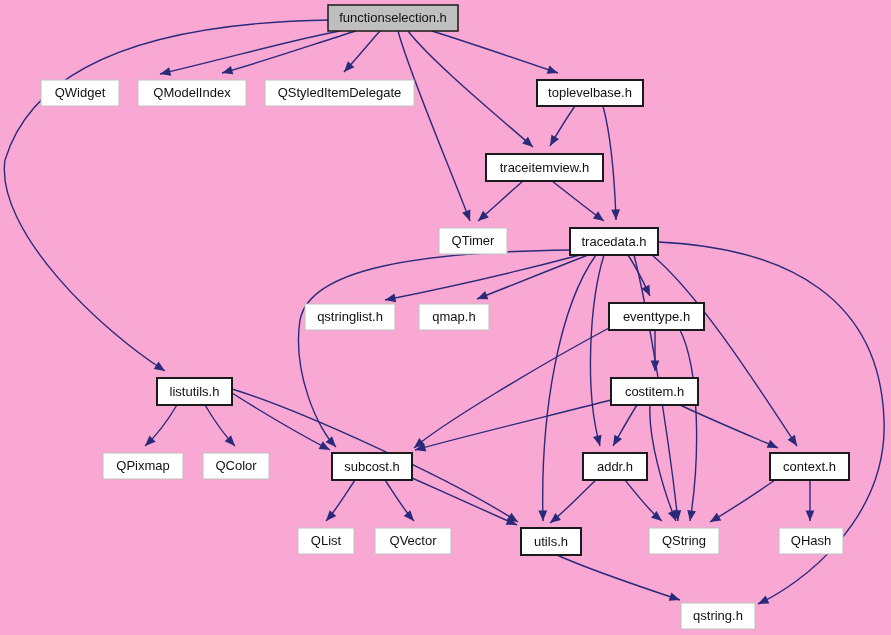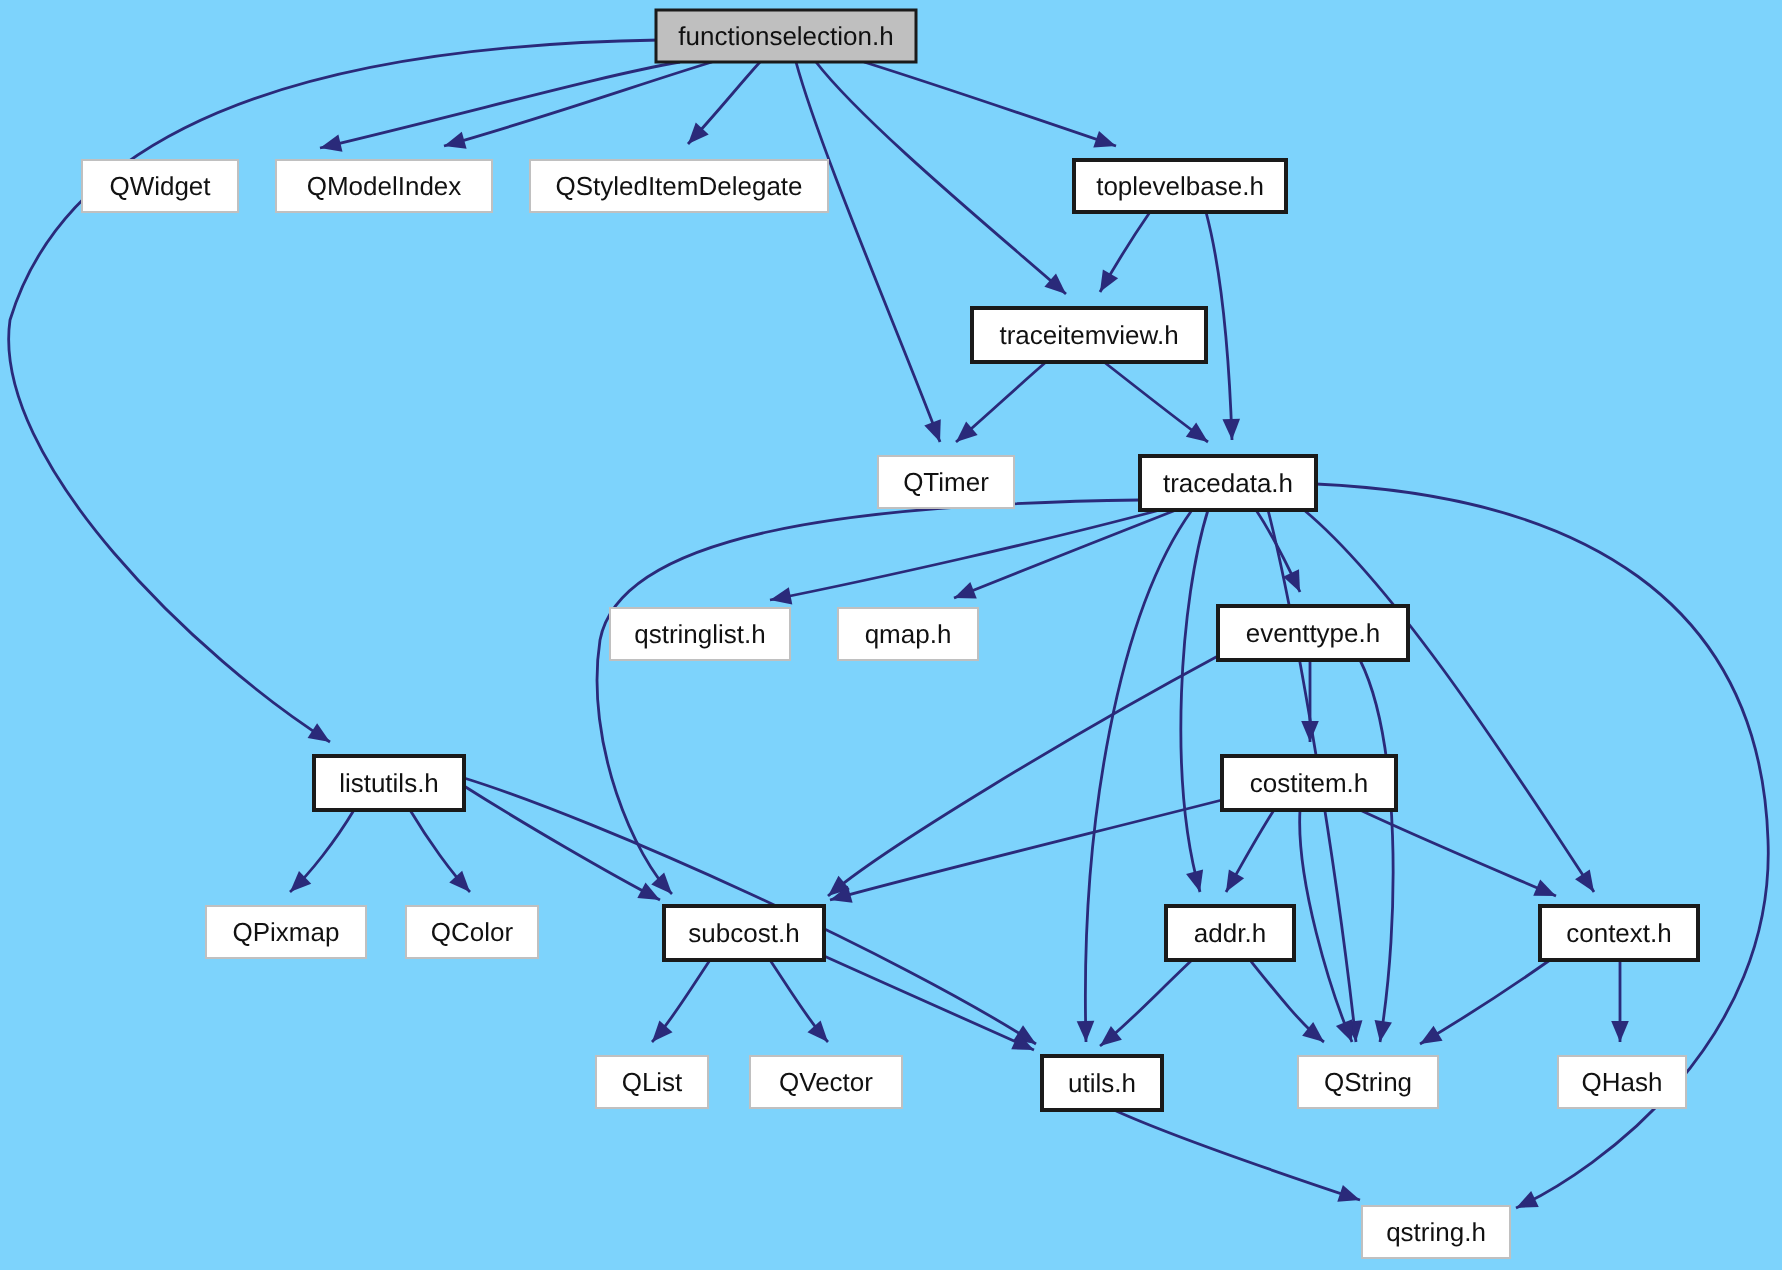--- a/index.html
+++ b/index.html
@@ -7,21 +7,21 @@
     padding: 0;
     background: #ffffff;
   }
   body {
     font-family: "Liberation Sans", sans-serif;
   }
   #graph-root {
     position: relative;
     width: 891px;
     height: 635px;
-    background: #7dd3fc;
+    background: #f9a8d4;
     overflow: hidden;
   }
   #graph-svg {
     position: absolute;
     left: 0;
     top: 0;
     width: 891px;
     height: 635px;
   }
   .node-label {

